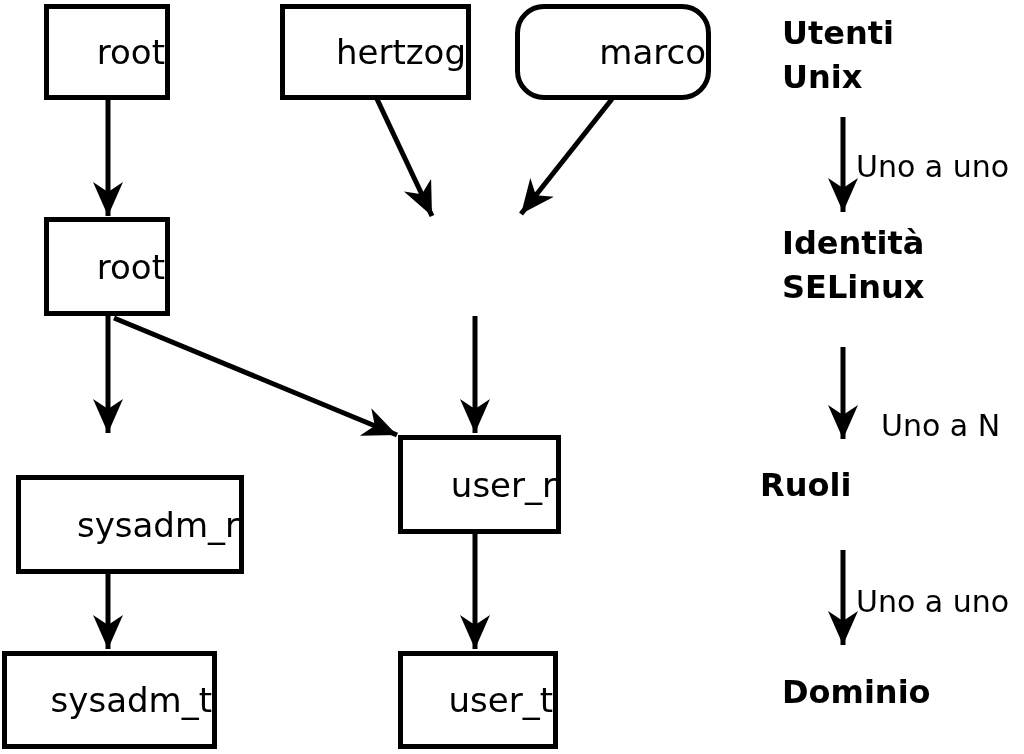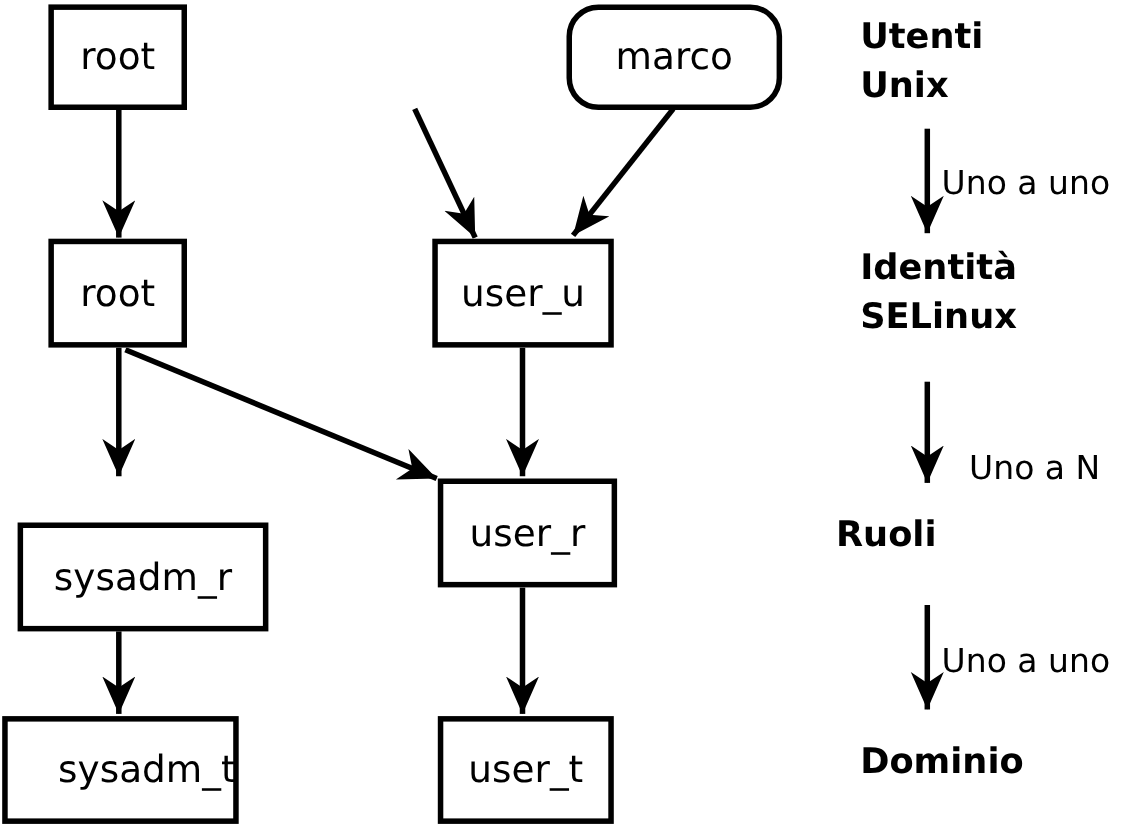--- a/index.html
+++ b/index.html
@@ -17,21 +17,21 @@
     left: 0; top: 0;
     width: 1024px; height: 754px;
   }
   .node {
     position: absolute;
     box-sizing: border-box;
     border: 5px solid #000;
     background: #fff;
     display: flex;
     align-items: center;
-    justify-content: center;
+    justify-content: flex-end;
     font-size: 34px;
     line-height: 1;
     white-space: nowrap;
   }
   
   .n-root-unix    { left: 44px;  top: 4px;   width: 126px; height: 96px; }
   .n-hertzog      { left: 280px; top: 4px;   width: 191px; height: 96px; }
   .n-marco        { left: 515px; top: 4px;   width: 196px; height: 96px; border-radius: 29px; }
   .n-root-selinux { left: 44px;  top: 217px; width: 126px; height: 99px; }
   .n-user-u       { left: 393px; top: 217px; width: 165px; height: 99px; }
@@ -84,28 +84,28 @@
       <path d="M475,534 L475,649" marker-end="url(#ah)"></path>
       <path d="M843,117 L843,212" marker-end="url(#ah)"></path>
       <path d="M843,347 L843,439" marker-end="url(#ah)"></path>
       <path d="M843,550 L843,645" marker-end="url(#ah)"></path>
     </g>
   </svg>
 
   <div class="node n-root-unix">
     <span>root</span>
   </div>
+  <div class="node n-hertzog">
+    <span>hertzog</span>
+  </div>
   <div class="node n-marco">
     <span>marco</span>
   </div>
   <div class="node n-root-selinux">
     <span>root</span>
-  </div>
-  <div class="node n-user-u">
-    <span>user_u</span>
   </div>
   <div class="node n-sysadm-r">
     <span>sysadm_r</span>
   </div>
   <div class="node n-user-r">
     <span>user_r</span>
   </div>
   <div class="node n-sysadm-t">
     <span>sysadm_t</span>
   </div>

